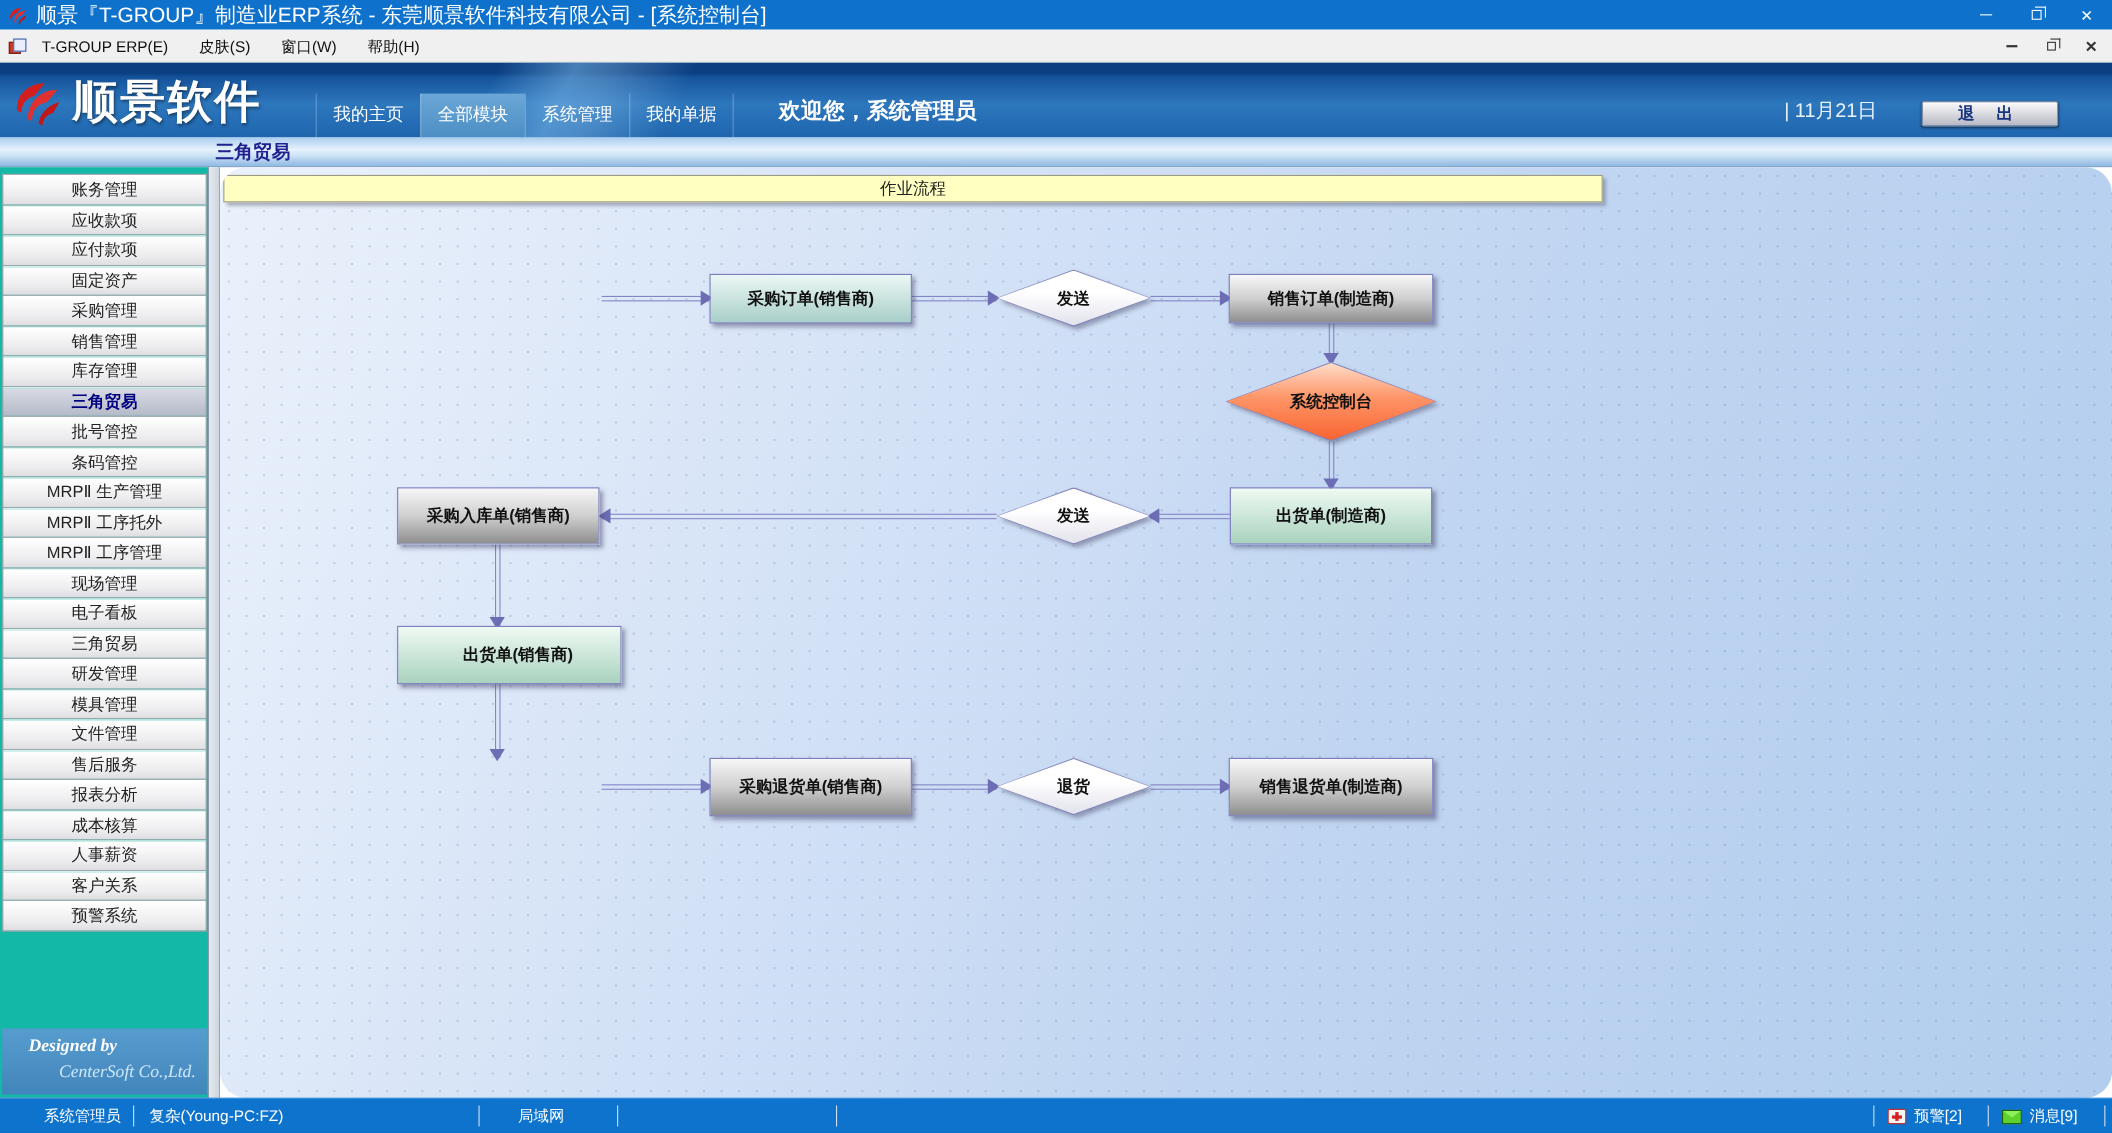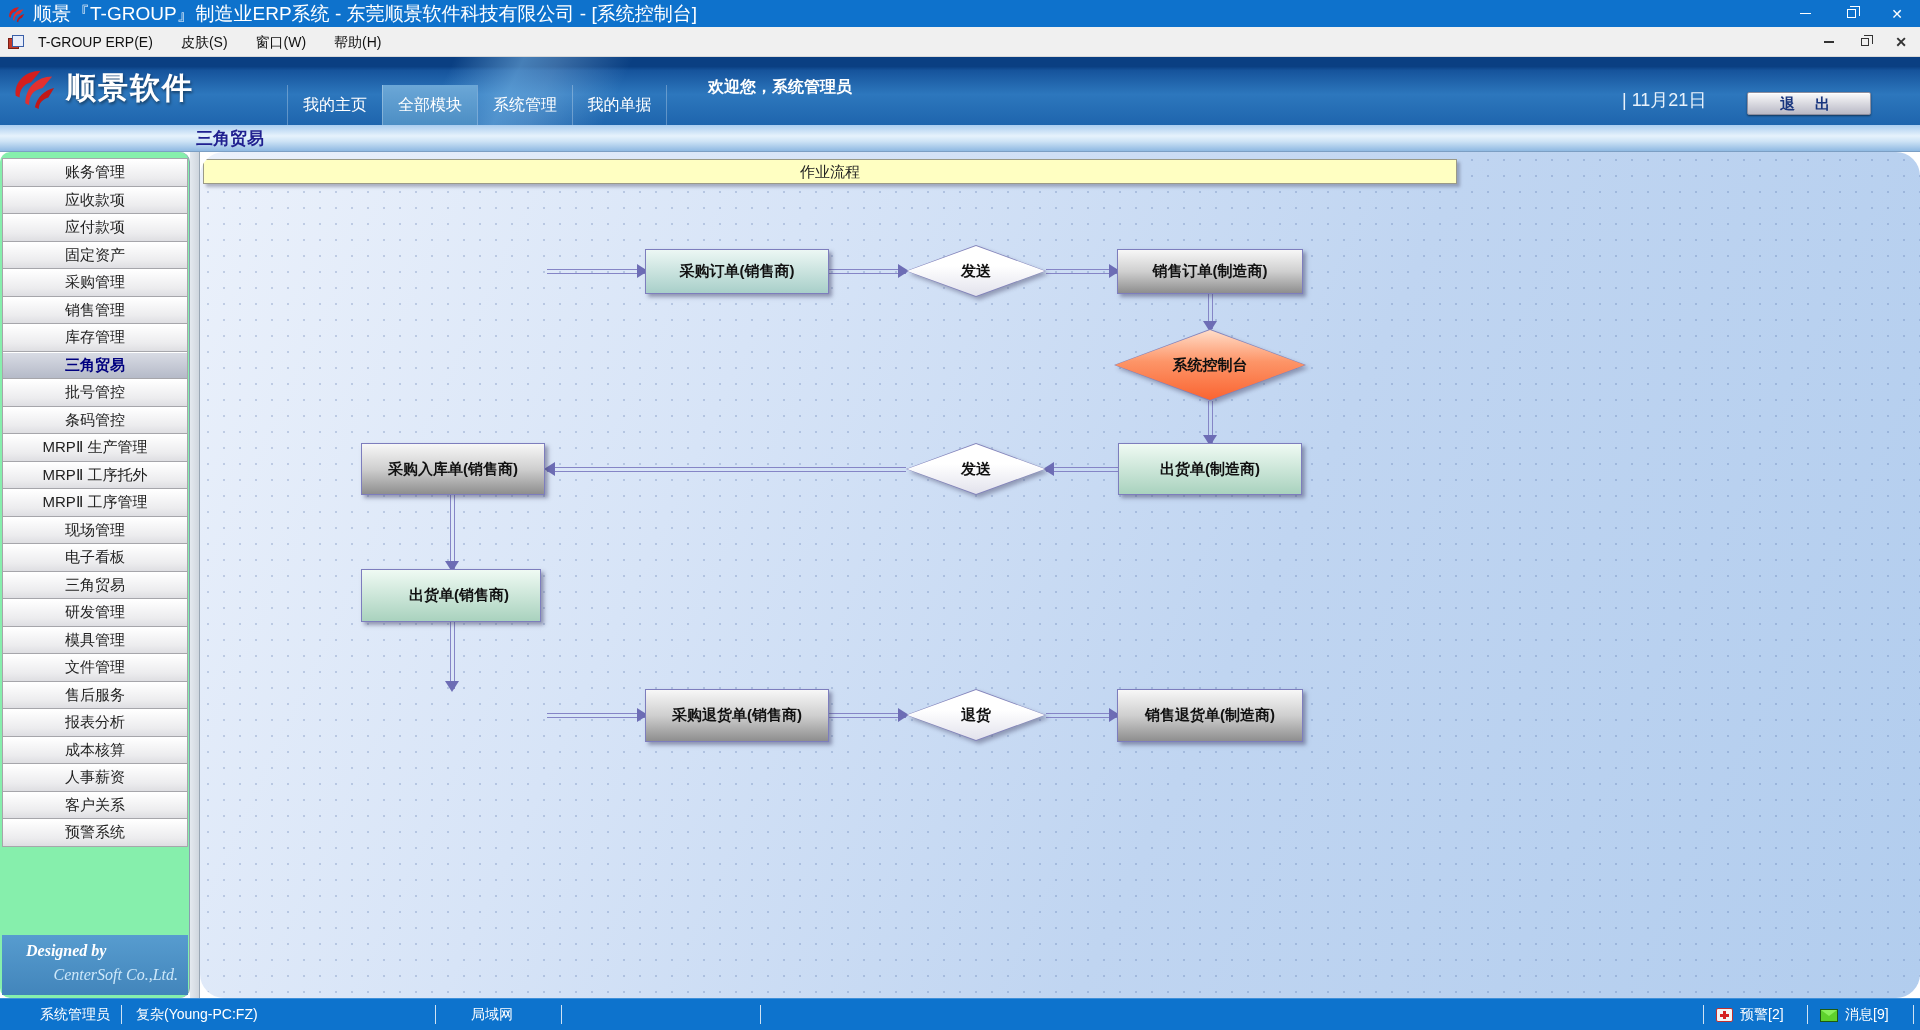--- a/index.html
+++ b/index.html
@@ -32,44 +32,44 @@
   .g-res-d { width:8px; height:8px; border:1px solid #333; position:relative; display:block; }
   .g-res-d::before { content:""; position:absolute; left:2px; top:-4px; width:8px; height:8px; border:1px solid #333; border-left:none; border-bottom:none; }
   .g-close-d { color:#333; font-size:14px; font-weight:bold; line-height:1; }
 
   
   .banner { position:absolute; left:0; top:57px; width:1920px; height:68px; overflow:hidden;
     background:linear-gradient(180deg,#0a3f82 0%,#0a3f82 14%,#16549c 20%,#2d77bd 55%,#1e65ad 100%); }
   .banner::before { content:""; position:absolute; left:300px; top:-10px; width:460px; height:120%;
     background:linear-gradient(115deg, transparent 32%, rgba(130,190,235,.50) 46%, rgba(170,215,248,.30) 53%, transparent 68%); }
   .logo { position:absolute; left:10px; top:8px; display:flex; align-items:center; }
-  .logo-text { color:#fff; font-size:30px; font-weight:bold; letter-spacing:2px; margin-left:10px;
+  .logo-text { color:#fff; font-size:41px; font-weight:bold; letter-spacing:2px; margin-left:10px;
     text-shadow:1px 2px 3px rgba(0,0,0,.45); }
   .tabs { position:absolute; left:287px; bottom:0; height:40px; display:flex; }
   .tab { width:95px; height:40px; line-height:40px; text-align:center; color:#fff; font-size:16px;
     border-left:1px solid rgba(255,255,255,.28); cursor:pointer; }
   .tab:last-child { border-right:1px solid rgba(255,255,255,.28); }
   .tab.active { background:linear-gradient(180deg,#6ba7d7,#4c8ec4); }
-  .welcome { position:absolute; left:708px; bottom:27px; color:#fff; font-size:16px; font-weight:bold; }
+  .welcome { position:absolute; left:708px; bottom:11px; color:#fff; font-size:20px; font-weight:bold; }
   .hdr-date { position:absolute; left:1622px; bottom:13px; color:#e8f2fb; font-size:18px; }
   .exit-btn { position:absolute; left:1747px; top:35px; width:124px; height:23px;
     background:linear-gradient(180deg,#fbfbfc,#d6d6dd 55%,#b9b9c6);
     border:1px solid #8e8e9e; border-radius:2px; box-shadow:0 1px 2px rgba(0,0,0,.5), inset 0 1px 0 #fff;
     color:#17347e; font-size:15px; font-weight:bold; letter-spacing:8px; text-align:center; line-height:21px;
     cursor:pointer; }
 
   
   .breadcrumb { position:absolute; left:0; top:125px; width:1920px; height:27px;
     background:linear-gradient(180deg,#aacdef 0%,#e6f2fc 42%,#cfe4f6 62%,#8fb9e2 100%);
     border-bottom:1px solid #7c9fc4; }
   .breadcrumb .bc-title { position:absolute; left:196px; top:2px; font-size:17px; font-weight:bold; color:#20208f; }
 
   
-  .sidebar { position:absolute; left:0; top:152px; width:190px; height:846px; background:#86efac;
-    border-right:1px solid #8a9cb0;border-radius:10px; }
+  .sidebar { position:absolute; left:0; top:152px; width:190px; height:846px; background:#14b8a6;
+    border-right:1px solid #8a9cb0; }
   .side-items { position:absolute; left:2px; top:6px; width:186px;
     border:1px solid #a6a6ab; border-bottom:none; }
   .item { height:27.5px; display:flex; align-items:center; justify-content:center;
     background:linear-gradient(180deg,#ffffff,#ececee 70%,#dedee2);
     border-top:1px solid #ffffff; border-bottom:1px solid #a6a6ab;
     font-size:15px; color:#222; cursor:pointer; }
   .item.active { background:linear-gradient(180deg,#d8dbe4,#b5bac8); font-weight:bold; color:#00007f; }
   .side-footer { position:absolute; left:2px; top:783px; width:186px; height:60px;
     background:linear-gradient(180deg,#579ccf,#4285bb); overflow:hidden; }
   .df-1 { position:absolute; left:24px; top:7px; color:#fff; font-size:16px; font-weight:bold; font-style:italic;
@@ -267,21 +267,21 @@
   </div>
 
   <div class="fnode mint" style="left:918px; top:291px; width:184px; height:52px;">出货单(制造商)</div>
   <div class="diamond" style="left:706px; top:291px; width:140px; height:52px;">
     <div class="d-border"></div>
     <div class="d-fill d-white"></div>
     <span class="d-label">发送</span>
   </div>
   <div class="fnode graybox" style="left:161px; top:291px; width:184px; height:52px;">采购入库单(销售商)</div>
 
-  <div class="fnode mint" style="left:161px; top:417px; width:180px; height:53px;padding-left:16px;">出货单(销售商)</div>
+  <div class="fnode mint" style="left:161px; top:417px; width:204px; height:53px;padding-left:16px;">出货单(销售商)</div>
 
   <div class="fnode graybox" style="left:445px; top:537px; width:184px; height:53px;">采购退货单(销售商)</div>
   <div class="diamond" style="left:706px; top:537px; width:140px; height:52px;">
     <div class="d-border"></div>
     <div class="d-fill d-white"></div>
     <span class="d-label">退货</span>
   </div>
   <div class="fnode graybox" style="left:917px; top:537px; width:186px; height:53px;">销售退货单(制造商)</div>
 </div>
 

